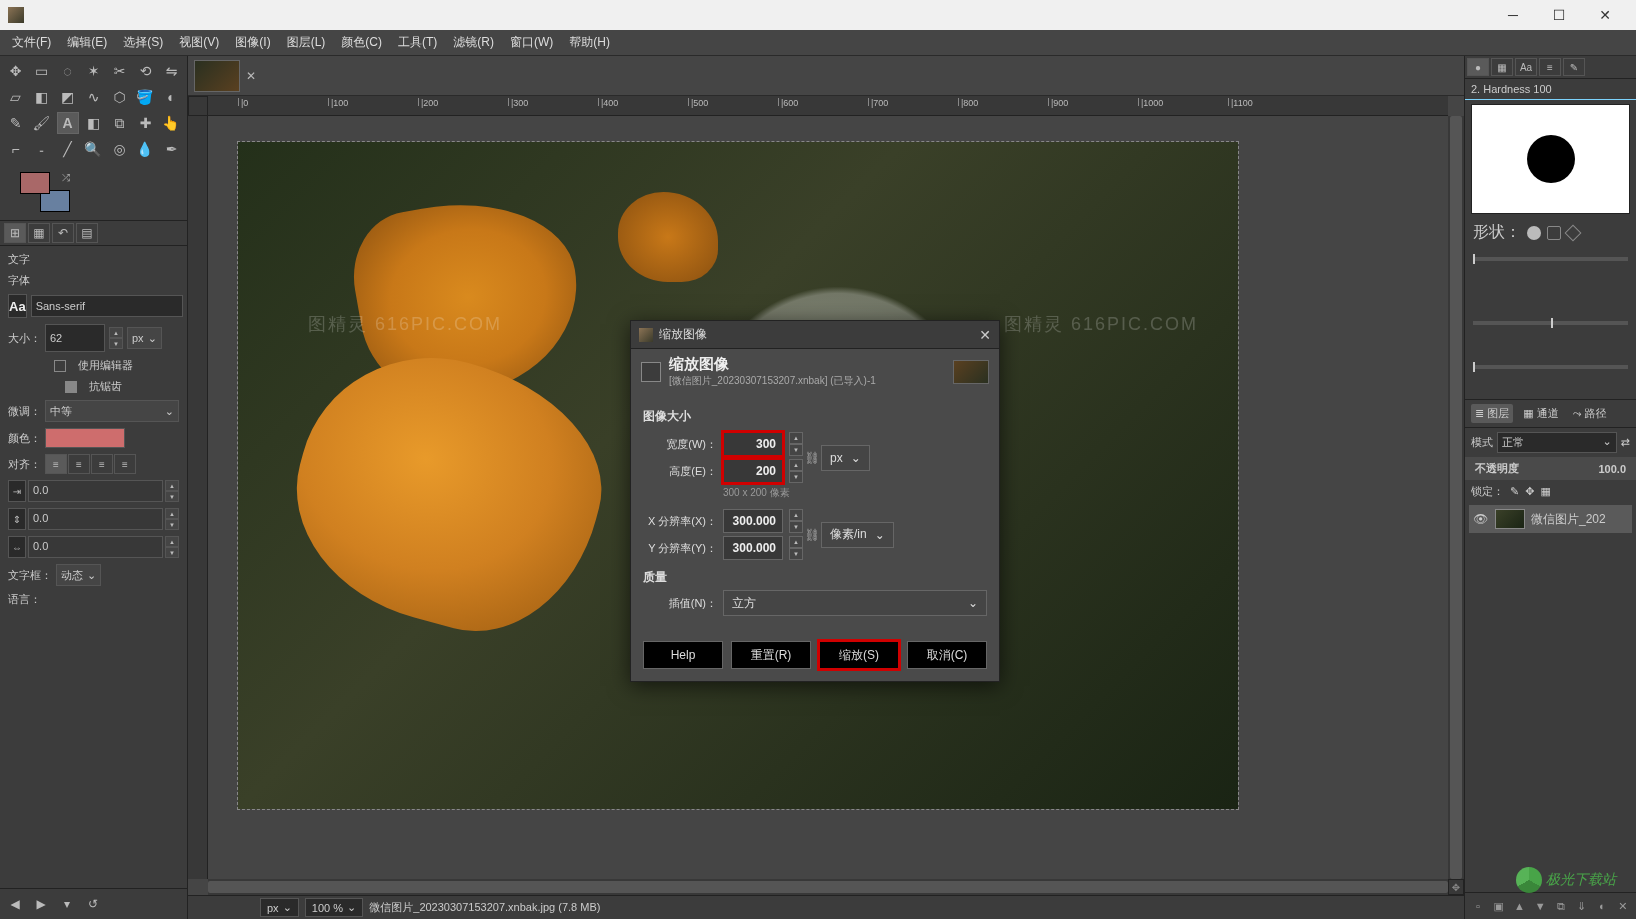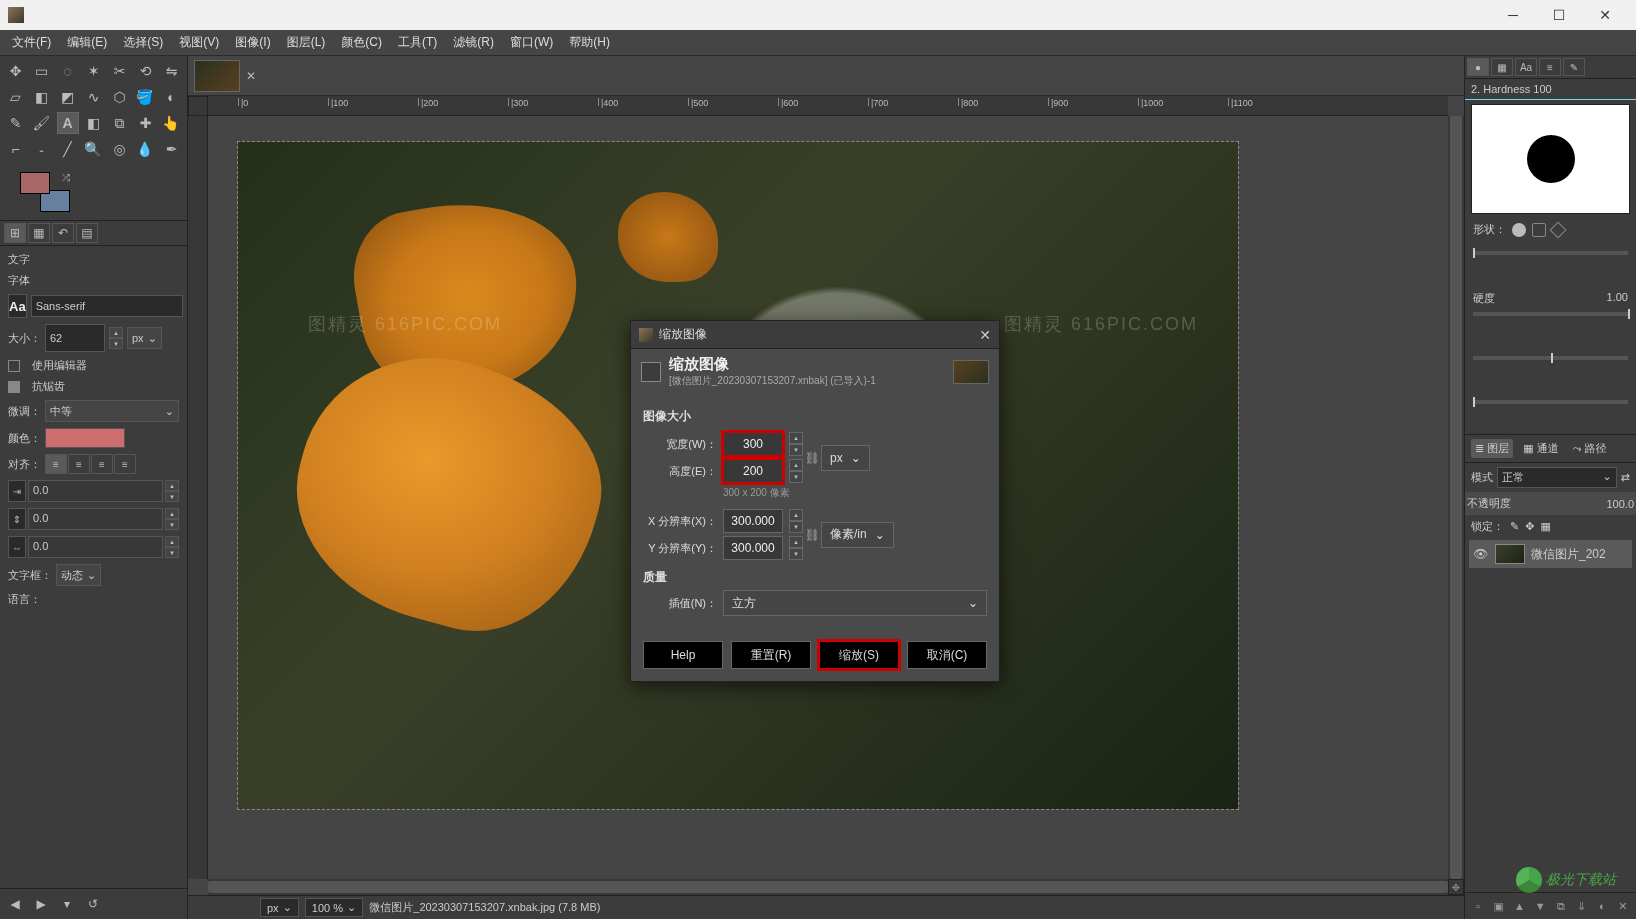--- a/index.html
+++ b/index.html
@@ -34,21 +34,21 @@
 .tab-icons .ti { width: 22px; height: 20px; display:flex; align-items:center; justify-content:center; color:#bbb; background:#3c3c3c; border:1px solid #555;}
 .tab-icons .ti.active { background:#5a5a5a; }
 
 .opt-panel { padding: 6px 8px; display: flex; flex-direction: column; gap: 6px; font-size: 11px; color: #ccc; flex:1; overflow:hidden;}
 .opt-label { font-size: 11px; }
 .opt-row { display: flex; align-items: center; gap: 4px; }
 .aa-box { width: 26px; height: 24px; background: #2a2a2a; border: 1px solid #555; display: flex; align-items: center; justify-content: center; font-size: 13px; color:#eee; font-weight:bold;}
 .text-input { flex: 1; background: #2a2a2a; border: 1px solid #555; color: #ccc; padding: 3px 4px; font-size: 11px; height:22px;}
 .num-input { width: 60px; background: #2a2a2a; border: 1px solid #555; color: #ccc; padding: 13px 4px; font-size: 11px; height:22px;}
 .sel { background: #454545; border: 1px solid #555; color: #ccc; padding: 2px 4px; font-size: 11px; height:22px; display:flex; align-items:center; gap:4px;}
-.chk { display: flex; align-items: center; gap: 12px; }
+.chk { display: flex; align-items: center; gap: 12px; justify-content: center; }
 .chk .box { width: 12px; height: 12px; border: 1px solid #888; background:#3c3c3c;}
 .color-swatch { width: 80px; height: 20px; background: #ce6d6d; border: 1px solid #555; }
 .btn-grp { display: flex; gap: 1px; }
 .btn-grp .b { width: 22px; height: 20px; background: #3c3c3c; border: 1px solid #555; display:flex; align-items:center; justify-content:center; font-size:10px; color:#bbb;}
 .btn-grp .b.active { background:#5a5a5a; }
 .spin-row { display:flex; align-items:center; gap:2px;}
 .spin-ic { width:18px; height:22px; background:#2a2a2a; border:1px solid #555; display:flex; align-items:center; justify-content:center; color:#bbb; font-size:10px;}
 .spin-val { flex:1; background:#383838; border:1px solid #555; color:#ccc; padding:3px 4px; height:22px; text-align:left;}
 .spinner { width:14px; display:flex; flex-direction:column;}
 .spinner .s { height:11px; background:#454545; border:1px solid #555; font-size:6px; display:flex; align-items:center; justify-content:center; color:#bbb;}
@@ -86,35 +86,35 @@
 .stat-sel { background:#2a2a2a; border:1px solid #555; padding:2px 6px; display:flex; align-items:center; gap:4px;}
 
 
 .right { width: 172px; background: #3c3c3c; border-left:1px solid #222; display:flex; flex-direction:column;}
 .right-tabs { display:flex; gap:2px; padding:2px; border-bottom:1px solid #222;}
 .right-tabs .rt { width:22px; height:18px; background:#3c3c3c; border:1px solid #555; display:flex; align-items:center; justify-content:center; font-size:10px; color:#bbb;}
 .right-tabs .rt.active { background:#5a5a5a;}
 .brush-title { padding:4px 6px; font-size:11px; border-bottom:1px solid #7dd3fc;}
 .brush-preview { margin:4px 6px; height:110px; background:#fff; display:flex; align-items:center; justify-content:center; border:1px solid #222;}
 .brush-dot { width:48px; height:48px; background:#000; border-radius:50%;}
-.shape-row { display:flex; align-items:center; gap:6px; padding:4px 8px; font-size:11px;}
+.shape-row { display:flex; align-items:center; gap:6px; padding:4px 8px; font-size:16px;}
 .shape-row .sh { width:14px; height:14px; border-radius:50%; border:1px solid #888;}
 .shape-row .sh.filled { background:#bbb; border:none;}
 .shape-row .dia { width:12px; height:12px; transform:rotate(45deg); border:1px solid #888;}
 .slider-row { padding:6px 8px; display:flex; flex-direction:column; gap:2px;}
 .slider-bar { height:4px; background:#555; position:relative; margin:4px 0;}
 .slider-knob-line { position:absolute; left:0; top:-3px; height:10px; width:2px; background:#ccc;}
 .slider-header { display:flex; justify-content:space-between; font-size:11px;}
 .sep { height:20px; }
 .dock-tabs { display:flex; gap:6px; padding:4px 6px; border-top:1px solid #222; border-bottom:1px solid #222; font-size:11px;}
 .dock-tabs .dt { display:flex; align-items:center; gap:3px; padding:2px 4px;}
 .dock-tabs .dt.active { background:#5a5a5a; border-radius:2px;}
 .mode-row { display:flex; align-items:center; gap:4px; padding:4px 6px; font-size:11px;}
 .mode-sel { flex:1; background:#2a2a2a; border:1px solid #555; padding:2px 4px; display:flex; justify-content:space-between;}
-.opacity-row { display:flex; align-items:center; justify-content:space-between; padding:4px 2px; font-size:11px; background:#4a4a4a;}
+.opacity-row { display:flex; align-items:center; justify-content:space-between; padding:4px 10px; font-size:11px; background:#4a4a4a;font-weight:bold;}
 .lock-row { display:flex; align-items:center; gap:6px; padding:4px 6px; font-size:11px;}
 .layers { flex:1; padding:2px 4px;}
 .layer-item { display:flex; align-items:center; gap:6px; padding:4px; background:#5a5a5a;}
 .eye { width:16px; color:#ccc;}
 .layer-thumb { width:30px; height:20px; background:linear-gradient(135deg,#3a4028,#1a2414); border:1px solid #888;}
 .right-bottom { border-top:1px solid #222; padding:4px; display:flex; gap:2px; justify-content:space-between;}
 .rb-btn { width:18px; height:18px; color:#999; display:flex; align-items:center; justify-content:center; font-size:11px;}
 
 
 .dialog { position:absolute; top:320px; left:630px; width:370px; background:#4a4a4a; border:1px solid #222; box-shadow:0 4px 20px rgba(0,0,0,0.6); }
@@ -124,21 +124,21 @@
 .dlg-close { margin-left:auto; color:#ccc; font-size:14px;}
 .dlg-header { padding:6px 10px; display:flex; align-items:center; gap:8px;}
 .dlg-header .big-ic { width:20px; height:20px; border:1px solid #888; background:#3c3c3c;}
 .dlg-header .ttl { font-size:15px; font-weight:bold; color:#eee;}
 .dlg-header .sub { font-size:10px; color:#aaa;}
 .dlg-thumb { width:36px; height:24px; margin-left:auto; background:linear-gradient(135deg,#5a4020,#2a3020); border:1px solid #666;}
 .dlg-body { padding:8px 12px 12px;}
 .sect-label { font-size:12px; font-weight:bold; color:#ddd; margin:6px 0 4px;}
 .dlg-row { display:flex; align-items:center; gap:6px; margin:3px 0;}
 .dlg-lbl { width:74px; text-align:right; font-size:11px; color:#ddd;}
-.dlg-input { width:60px; height:24px; background:#383838; border:1px solid #666; color:#eee; padding:0 6px; font-size:12px; text-align:center;}
+.dlg-input { width:60px; height:24px; background:#383838; border:1px solid #666; color:#eee; padding:0 6px; font-size:12px; text-align:right;font-weight:bold;}
 .dlg-spin { width:14px; display:flex; flex-direction:column;}
 .dlg-spin .s { height:12px; background:#454545; border:1px solid #666; font-size:6px; display:flex; align-items:center; justify-content:center; color:#bbb;}
 .link-ic { width:18px; height:48px; display:flex; align-items:center; justify-content:center; color:#aaa;}
 .unit-sel { height:26px; background:#454545; border:1px solid #666; color:#ddd; padding:0 8px; display:flex; align-items:center; gap:8px; font-size:12px;}
 .hint { font-size:10px; color:#999; margin-left:80px;}
 .interp-sel { flex:1; height:26px; background:#454545; border:1px solid #666; color:#ddd; padding:0 8px; display:flex; align-items:center; justify-content:space-between; font-size:12px;}
 .dlg-buttons { display:flex; gap:8px; padding:10px 12px 12px; justify-content:space-between;}
 .dlg-btn { flex:1; height:28px; background:#000000; border:1px solid #666; color:#ddd; font-size:12px; display:flex; align-items:center; justify-content:center;}
 .red-box { outline:3px solid #d00000; outline-offset:-1px;}
 
@@ -382,29 +382,20 @@
       <div class="sh filled"></div>
       <div class="sh" style="border-radius:2px"></div>
       <div class="dia"></div>
     </div>
     <div class="slider-row">
       <div class="slider-bar">
           <div class="slider-knob-line"></div>
         </div>
     </div>
     <div class="sep"></div>
-    <div class="slider-row">
-      <div class="slider-header">
-          <span>硬度</span>
-          <span>1.00</span>
-        </div>
-      <div class="slider-bar">
-          <div class="slider-knob-line" style="left:100%"></div>
-        </div>
-    </div>
     <div class="sep"></div>
     <div class="slider-row">
         <div class="slider-bar">
           <div class="slider-knob-line" style="left:50%"></div>
         </div>
       </div>
     <div class="sep"></div>
     <div class="slider-row">
         <div class="slider-bar">
           <div class="slider-knob-line"></div>

